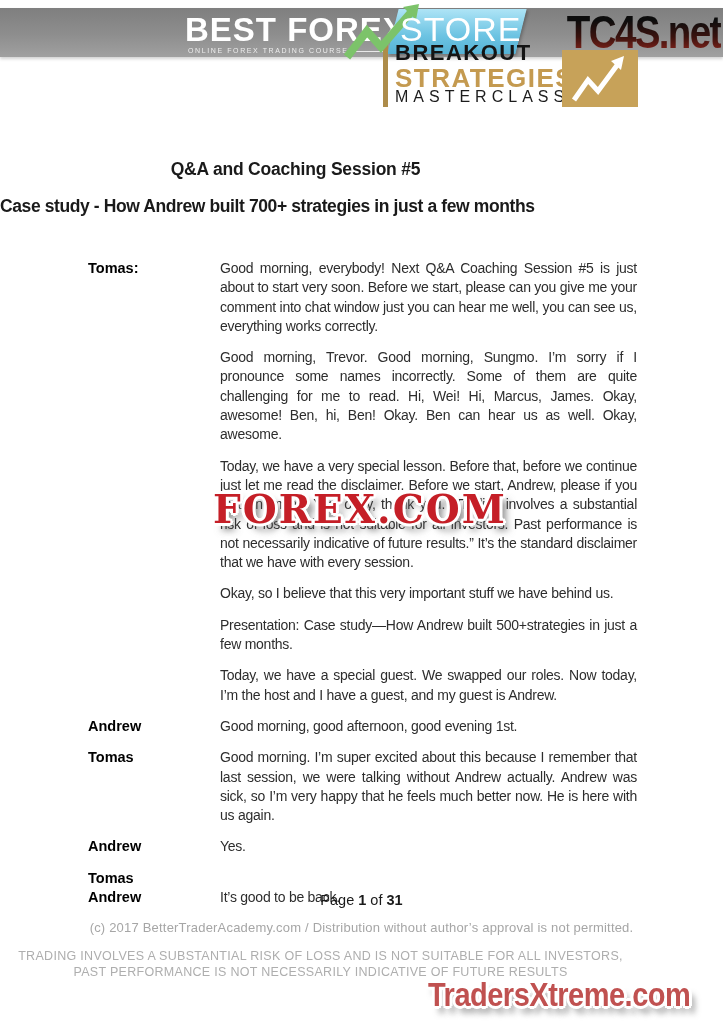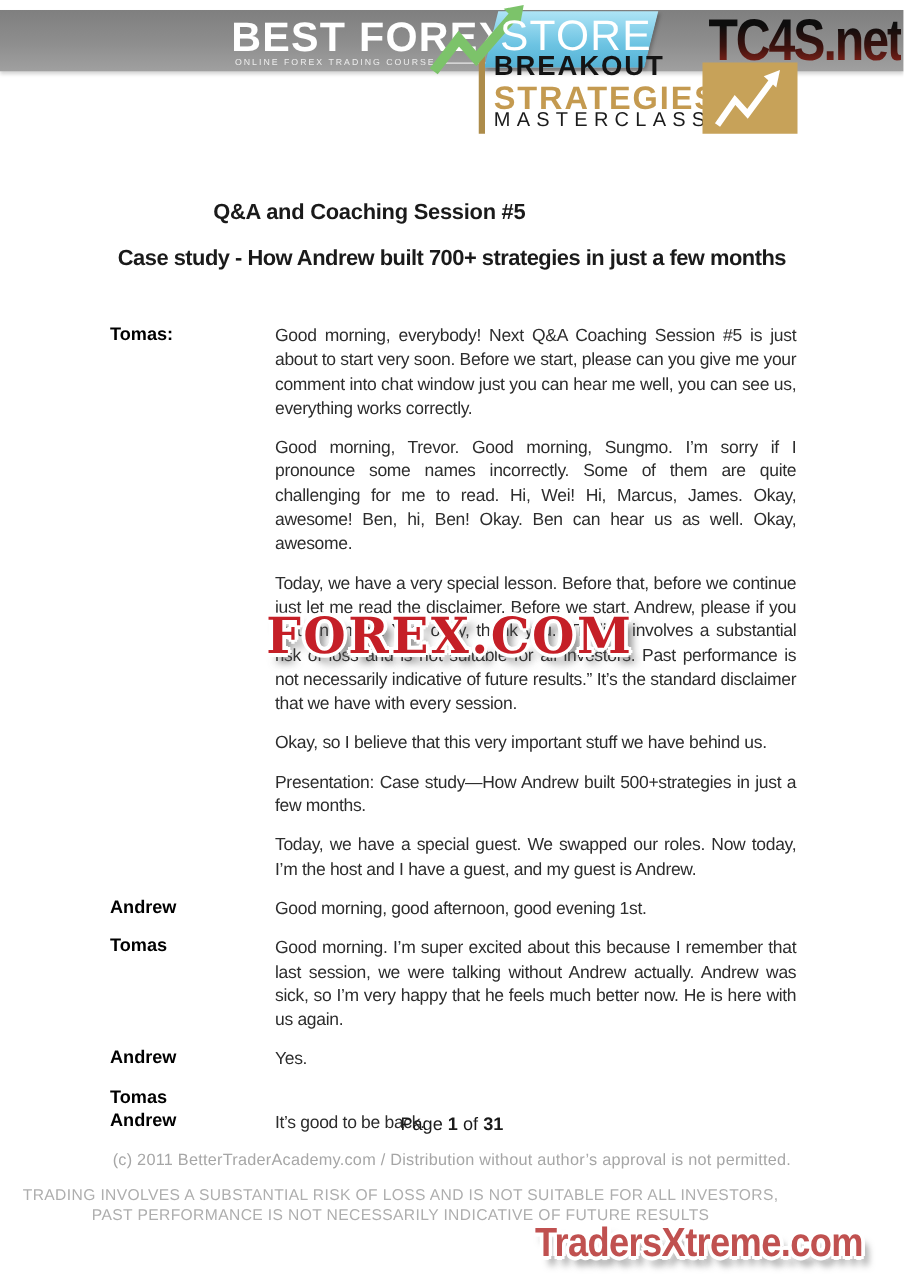--- a/index.html
+++ b/index.html
@@ -33,21 +33,21 @@
             letter-spacing:1.5px;z-index:2;}
   .strategies{position:absolute;left:395px;top:63px;font-size:26px;font-weight:bold;color:#c49a50;
               letter-spacing:1.5px;z-index:2;}
   .masterclass{position:absolute;left:395px;top:88px;font-size:16px;color:#1c1c1c;
                letter-spacing:5px;z-index:2;}
   .gold-square{position:absolute;left:562px;top:50px;width:76px;height:57px;background:#c7a259;z-index:2;}
 
   
   .title{position:absolute;left:0;top:159px;width:591px;text-align:center;
          font-size:17.5px;font-weight:bold;color:#1a1a1a;letter-spacing:-.2px;}
-  .subtitle{position:absolute;left:0;top:196px;width:723px;text-align:center;
+  .subtitle{position:absolute;left:0;top:196px;width:723px;text-align:left;
             font-size:17.5px;font-weight:bold;color:#1a1a1a;letter-spacing:-.4px;}
 
   
   .transcript{position:absolute;left:88px;top:259px;width:549px;}
   .row{display:flex;}
   .speaker{width:132px;flex:none;font-size:14.5px;font-weight:bold;color:#000000;line-height:19.3px;}
   .paras{width:417px;}
   .paras p{margin:0 0 12px 0;font-size:14px;line-height:19.3px;color:#2d2d2d;
            text-align:justify;letter-spacing:-.25px;}
 
@@ -155,19 +155,19 @@
           <p>It’s good to be back.</p>
         </div>
   </div>
 </div>
 
   <div class="wm-center">FOREX.COM</div>
 
   <div class="page-num">
     <span>Page </span><b>1</b><span> of </span><b>31</b>
   </div>
-  <div class="copyright">(c) 2011 BetterTraderAcademy.com / Distribution without author’s approval is not permitted.</div>
+  <div class="copyright">(c) 2017 BetterTraderAcademy.com / Distribution without author’s approval is not permitted.</div>
   <div class="disc disc1">TRADING INVOLVES A SUBSTANTIAL RISK OF LOSS AND IS NOT SUITABLE FOR ALL INVESTORS,</div>
   <div class="disc disc2">PAST PERFORMANCE IS NOT NECESSARILY INDICATIVE OF FUTURE RESULTS</div>
 
   <div class="wm-bottom">TradersXtreme.com</div>
 
 </div>
 
 </body></html>

